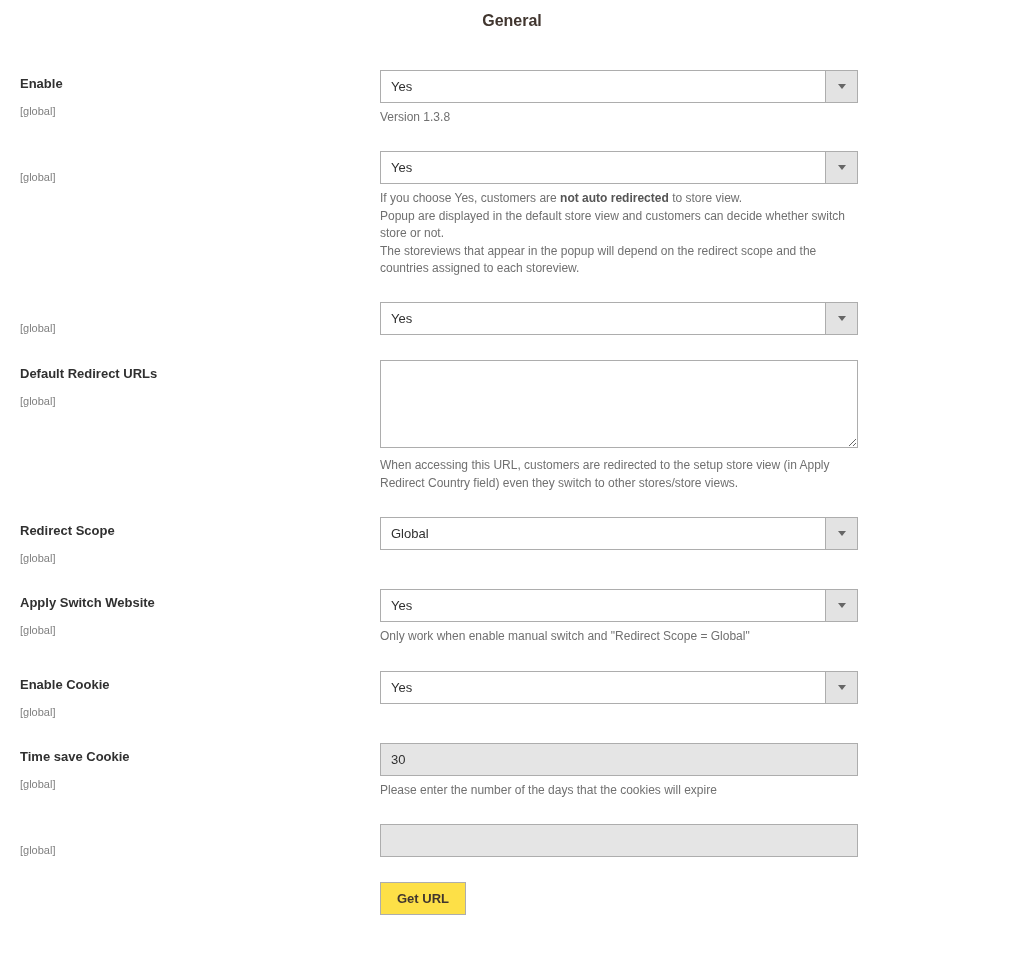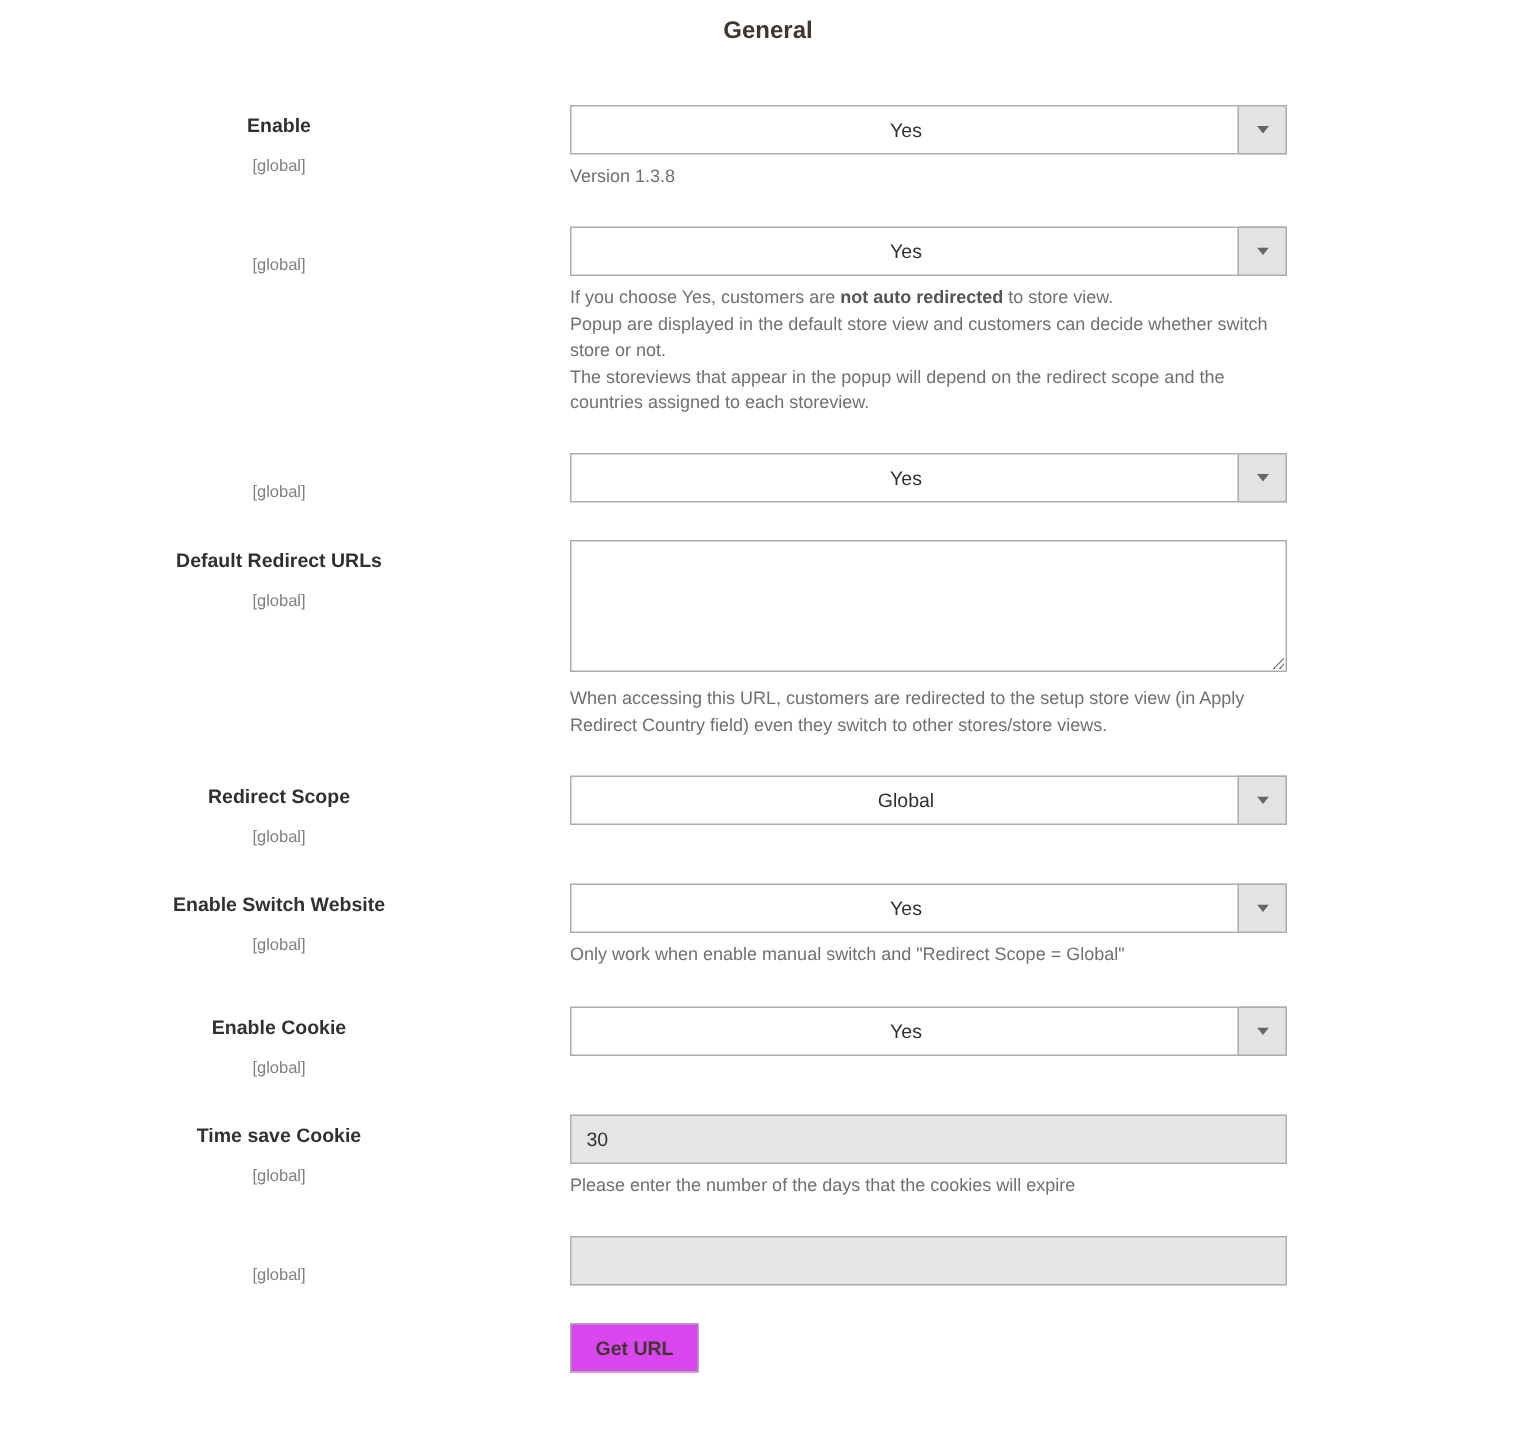--- a/index.html
+++ b/index.html
@@ -21,21 +21,21 @@
       margin-bottom: 40px;
       text-align: center;
     }
     .form-row {
       display: flex;
       margin-bottom: 25px;
       align-items: flex-start;
     }
     .label-col {
       width: 360px;
-      text-align: center;
+      text-align: left;
       padding-right: 28px;
       padding-top: 6px;
     }
     .label-main {
       font-size: 13px;
       font-weight: 600;
       color: #303030;
     }
     .label-scope {
       font-size: 11px;
@@ -53,21 +53,20 @@
       width: 100%;
       height: 33px;
       border: 1px solid #adadad;
       background: #fff;
       padding: 0 40px 0 10px;
       font-size: 13px;
       color: #303030;
       appearance: none;
       -webkit-appearance: none;
       cursor: pointer;
-      text-align: center;
     }
     .select-arrow {
       position: absolute;
       right: 0;
       top: 0;
       width: 33px;
       height: 33px;
       background: #e3e3e3;
       border: 1px solid #adadad;
       border-left: 1px solid #adadad;
@@ -104,21 +103,21 @@
       font-size: 12px;
       color: #707070;
       margin-top: 6px;
       line-height: 1.45;
     }
     .help-text strong {
       font-weight: 700;
       color: #555;
     }
     .action-button {
-      background: #d946ef;
+      background: #fde047;
       border: 1px solid #adadad;
       padding: 8px 16px;
       font-size: 13px;
       font-weight: 600;
       color: #41362f;
       cursor: pointer;
     }
     .button-row .label-col {
       padding-top: 0;
     }
@@ -206,21 +205,21 @@
         <svg viewBox="0 0 8 5">
             <path d="M0 0 L4 5 L8 0 Z" fill="#666"></path>
           </svg>
       </div>
     </div>
   </div>
 </div>
 
 <div class="form-row">
   <div class="label-col">
-    <div class="label-main">Enable Switch Website</div>
+    <div class="label-main">Apply Switch Website</div>
     <div class="label-scope">[global]</div>
   </div>
   <div class="field-col">
     <div class="select-wrapper">
       <input class="select-input" readonly="" value="Yes" style="">
       <div class="select-arrow">
         <svg viewBox="0 0 8 5">
             <path d="M0 0 L4 5 L8 0 Z" fill="#666"></path>
           </svg>
       </div>

